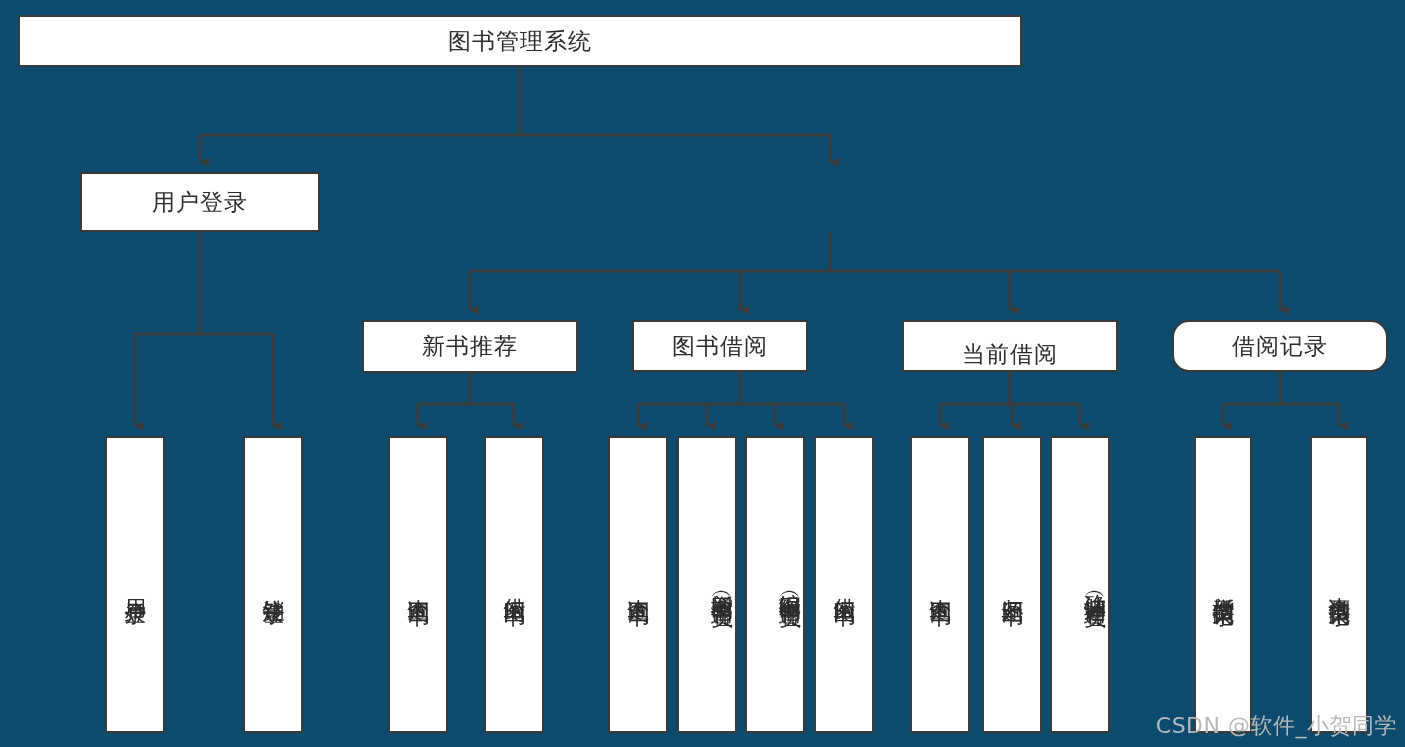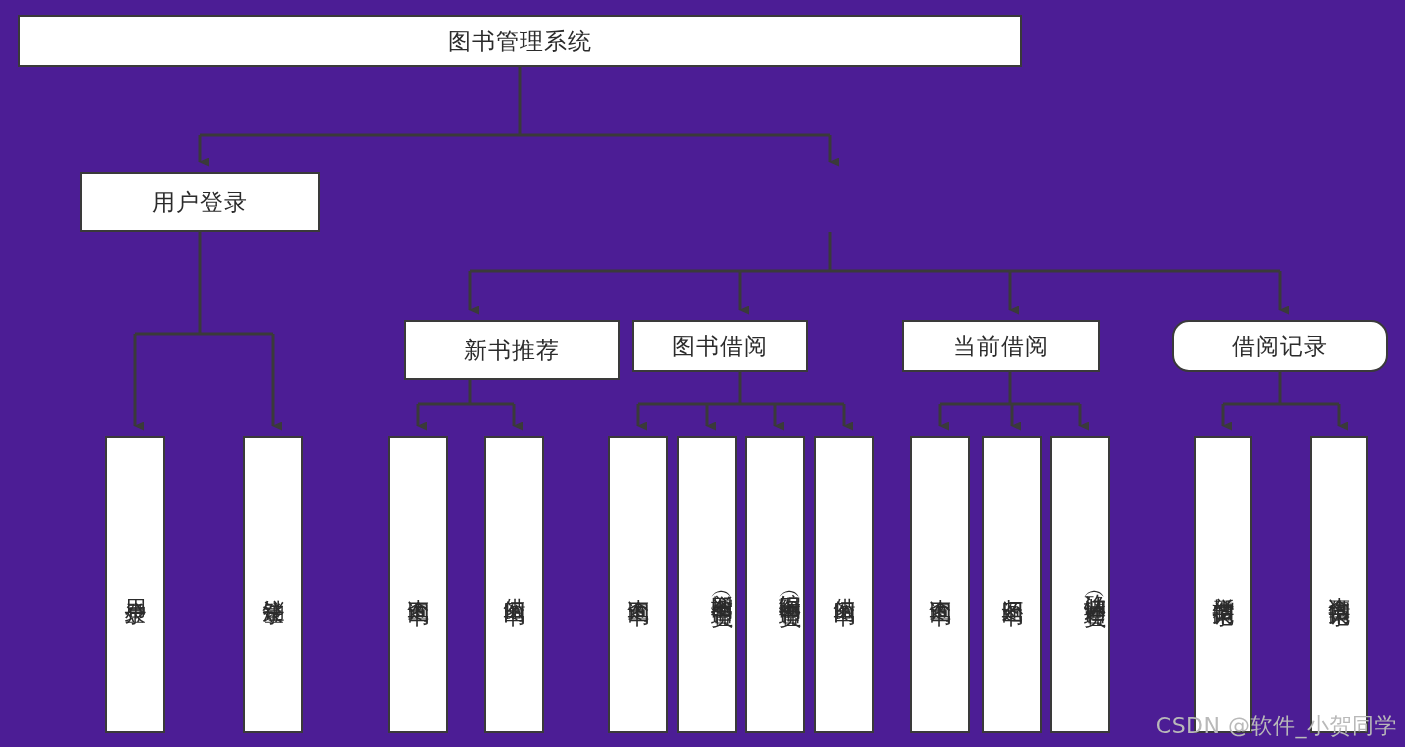--- a/index.html
+++ b/index.html
@@ -1,17 +1,17 @@
 <!DOCTYPE html>
 <html><head>
 <meta charset="utf-8">
 <style>
   html,body{margin:0;padding:0;background:#ffffff;}
   body{font-family:"DejaVu Sans","Liberation Sans",sans-serif;}
-  #stage{position:relative;width:1405px;height:747px;background:#4c1d95;overflow:hidden;}
+  #stage{position:relative;width:1405px;height:747px;background:#0c4a6e;overflow:hidden;}
   #wires{position:absolute;left:0;top:0;width:1405px;height:747px;}
   .node{position:absolute;box-sizing:border-box;background:#ffffff;border:2.5px solid #3a3a3a;
         display:flex;align-items:center;justify-content:center;color:#2b2b2b;}
   .node.h{font-size:23px;letter-spacing:1px;}
   .node.v{writing-mode:vertical-rl;text-orientation:upright;font-size:22px;line-height:1.22;
           letter-spacing:2px;padding:4px 0;text-align:center;}
   .node.v span{display:block;}
   .watermark{position:absolute;right:8px;bottom:6px;font-size:22px;color:#b9b9b9;
              letter-spacing:0.5px;white-space:nowrap;}
 </style>
@@ -71,27 +71,27 @@
   </svg>
 
   <div class="node h" style="left:18px;top:15px;width:1004px;height:52px;">
     <span>图书管理系统</span>
   </div>
 
   <div class="node h" style="left:80px;top:172px;width:240px;height:60px;">
     <span>用户登录</span>
   </div>
 
-  <div class="node h" style="left:362px;top:320px;width:216px;height:60px;margin-left:42px;">
+  <div class="node h" style="left:362px;top:320px;width:216px;height:53px;">
     <span>新书推荐</span>
   </div>
   <div class="node h" style="left:632px;top:320px;width:176px;height:52px;">
     <span>图书借阅</span>
   </div>
-  <div class="node h" style="left:902px;top:320px;width:198px;height:52px;">
+  <div class="node h" style="left:902px;top:320px;width:216px;height:52px;align-items:flex-end;">
     <span>当前借阅</span>
   </div>
   <div class="node h" style="left:1172px;top:320px;width:216px;height:52px;border-radius:17px;">
     <span>借阅记录</span>
   </div>
 
   <div class="node v" style="left:105px;top:436px;width:60px;height:297px;">
     <span>用户登录</span>
   </div>
   <div class="node v" style="left:243px;top:436px;width:60px;height:297px;">

